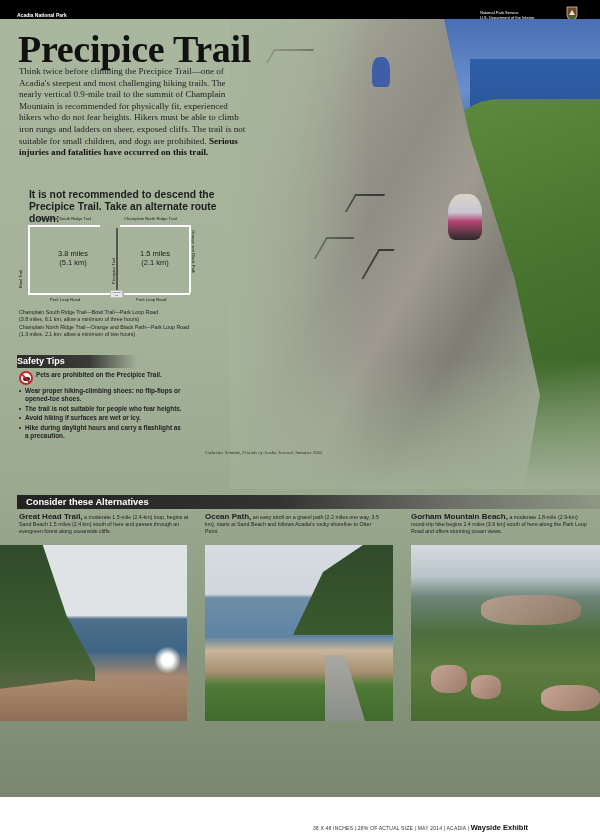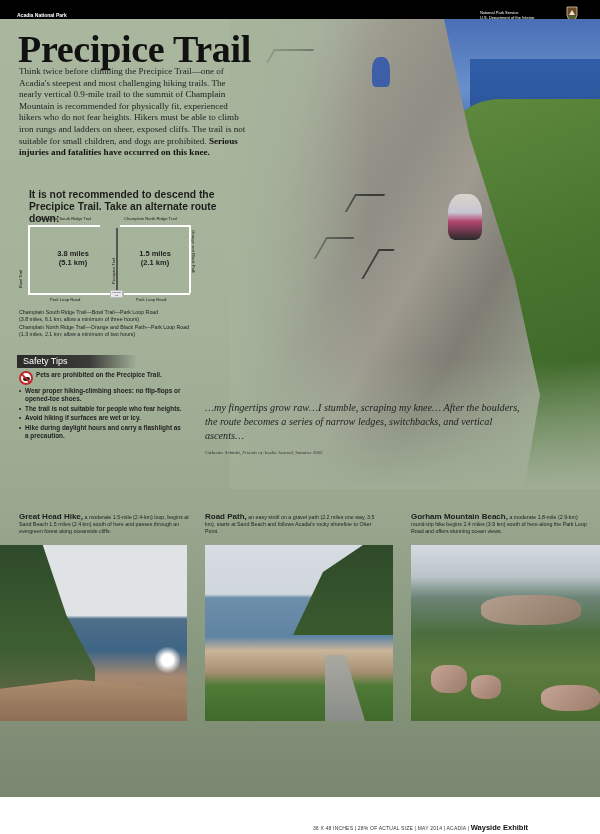--- a/index.html
+++ b/index.html
@@ -30,27 +30,27 @@
   .title { position: absolute; left: 18px; top: 8px; font-family: "Liberation Serif", serif; font-size: 38px; color: #111; letter-spacing: -0.3px; }
   .intro { position: absolute; left: 19px; top: 47px; width: 230px; font-family: "Liberation Serif", serif; font-size: 9.1px; line-height: 11.6px; color: #222; }
   .intro b { font-weight: bold; color: #111; }
 
   .warn { position: absolute; left: 19px; top: 170px; width: 220px; font-size: 10.3px; line-height: 12px; font-weight: bold; color: #1d1d1d; margin-left: 10px; }
 
   .diagram { position: absolute; left: 18px; top: 197px; width: 178px; height: 88px; }
   .diagram .lbl { position:absolute; font-size: 4.2px; color:#222; white-space: nowrap; }
   .diagram .line { position:absolute; background:#fff; }
   .diagram .vtxt { position:absolute; font-size: 4.2px; color:#222; white-space:nowrap; transform-origin: left top; }
-  .diagram .dist { position:absolute; font-size: 7.5px; font-weight:bold; color:#222; text-align:center; line-height:9px; }
+  .diagram .dist { position:absolute; font-size: 7.5px; font-weight:normal; color:#222; text-align:center; line-height:9px; }
   .diagram .parking { position:absolute; left:92px; top:74px; width:13px; height:8px; background:#e8e8ec; border:1px solid #bbb; font-size:2.5px; text-align:center; line-height:3px; color:#333; }
 
   .routes { position: absolute; left: 19px; top: 290px; width: 200px; font-size: 5.3px; line-height: 6.6px; color: #222; }
   .routes p { margin-bottom: 2px; }
 
-  .safety-head { position: absolute; left: 17px; top: 336px; width: 120px; height: 13px; background: linear-gradient(90deg,#2a2a28 0%,#3a3a38 60%,rgba(80,85,78,0) 100%); color:#fff; font-weight:normal; font-size: 9px; line-height: 13px; padding-left: 6px; }
+  .safety-head { position: absolute; left: 17px; top: 336px; width: 120px; height: 13px; background: linear-gradient(90deg,#2a2a28 0%,#3a3a38 60%,rgba(80,85,78,0) 100%); color:#fff; font-weight:bold; font-size: 9px; line-height: 13px; }
   .safety { position: absolute; left: 19px; top: 352px; width: 165px; font-size: 6.4px; line-height: 7.8px; font-weight: bold; color: #222; }
   .safety .pets { display:flex; align-items:flex-start; gap:3px; margin-bottom: 2px; }
   .safety .no-dog { width: 14px; height: 14px; border-radius:50%; border:2px solid #c0282a; background:#fff; position:relative; flex-shrink:0; }
   .safety .no-dog::before { content:""; position:absolute; left:2px; top:4px; width:7px; height:4px; background:#222; border-radius:2px; }
   .safety .no-dog::after { content:""; position:absolute; left:4px; top:-1px; width:2px; height:13px; background:#c0282a; transform: rotate(-45deg); }
   .safety ul { list-style: none; }
   .safety li { position: relative; padding-left: 6px; margin-bottom: 2px; }
   .safety li::before { content: "•"; position:absolute; left: 0; }
 
   .quote { position: absolute; left: 205px; top: 382px; width: 320px; font-family: "Liberation Serif", serif; font-style: italic; font-size: 10.2px; line-height: 14px; color: #222; }
@@ -110,21 +110,21 @@
     <div class="rung" style="left:140px;top:230px;width:16px;height:30px;"></div>
     <div class="hiker hiker1"></div>
     <div class="hiker hiker2"></div>
     <div class="fade"></div>
     <div class="fade-b"></div>
   </div>
 
   <h1 class="title">Precipice Trail</h1>
   <div class="intro">
     <span>Think twice before climbing the Precipice Trail—one of Acadia's steepest and most challenging hiking trails. The nearly vertical 0.9-mile trail to the summit of Champlain Mountain is recommended for physically fit, experienced hikers who do not fear heights. Hikers must be able to climb iron rungs and ladders on sheer, exposed cliffs. The trail is not suitable for small children, and dogs are prohibited.</span>
-    <b>Serious injuries and fatalities have occurred on this knee.</b>
+    <b>Serious injuries and fatalities have occurred on this trail.</b>
   </div>
 
   <div class="warn">It is not recommended to descend the Precipice Trail. Take an alternate route down:</div>
 
   <div class="diagram">
     <div class="lbl" style="left:20px;top:0;">Champlain South Ridge Trail</div>
     <div class="lbl" style="left:106px;top:0;">Champlain North Ridge Trail</div>
     <div class="line" style="left:10px;top:9px;width:72px;height:1.5px;"></div>
     <div class="line" style="left:102px;top:9px;width:70px;height:1.5px;"></div>
     <div class="line" style="left:10px;top:9px;width:1.5px;height:68px;"></div>
@@ -166,32 +166,32 @@
       <span>Pets are prohibited on the Precipice Trail.</span>
     </div>
     <ul>
       <li>Wear proper hiking-climbing shoes: no flip-flops or opened-toe shoes.</li>
       <li>The trail is not suitable for people who fear heights.</li>
       <li>Avoid hiking if surfaces are wet or icy.</li>
       <li>Hike during daylight hours and carry a flashlight as a precaution.</li>
     </ul>
   </div>
 
-  <div class="quote">…my fingertips grow raw…I stumble, scraping my knee… After the boulders, the route becomes a series of narrow ledges, switchbacks, and vertical ascents…</div>
   <div class="quote-cite">
     <span>Catherine Schmitt,</span>
     <i>Friends of Acadia Journal</i><span>, Summer 2002</span>
   </div>
 
+  <div class="alt-head">Consider these Alternatives</div>
 
   <div class="alt alt1">
-    <span class="name">Great Head Hike,</span><span> a moderate 1.5-mile (2.4-km) loop, begins at Sand Beach 1.5 miles (2.4 km) south of here and passes through an evergreen forest along oceanside cliffs.</span>
+    <span class="name">Great Head Trail,</span><span> a moderate 1.5-mile (2.4-km) loop, begins at Sand Beach 1.5 miles (2.4 km) south of here and passes through an evergreen forest along oceanside cliffs.</span>
   </div>
   <div class="alt alt2">
-    <span class="name">Road Path,</span><span> an easy stroll on a gravel path (2.2 miles one way, 3.5 km), starts at Sand Beach and follows Acadia's rocky shoreline to Otter Point.</span>
+    <span class="name">Ocean Path,</span><span> an easy stroll on a gravel path (2.2 miles one way, 3.5 km), starts at Sand Beach and follows Acadia's rocky shoreline to Otter Point.</span>
   </div>
   <div class="alt alt3">
     <span class="name">Gorham Mountain Beach,</span><span> a moderate 1.8-mile (2.9-km) round-trip hike begins 2.4 miles (3.9 km) south of here along the Park Loop Road and offers stunning ocean views.</span>
   </div>
 
   <div class="photo p1">
     <div class="trees"></div>
     <div class="surf"></div>
     <div class="rocks"></div>
   </div>

